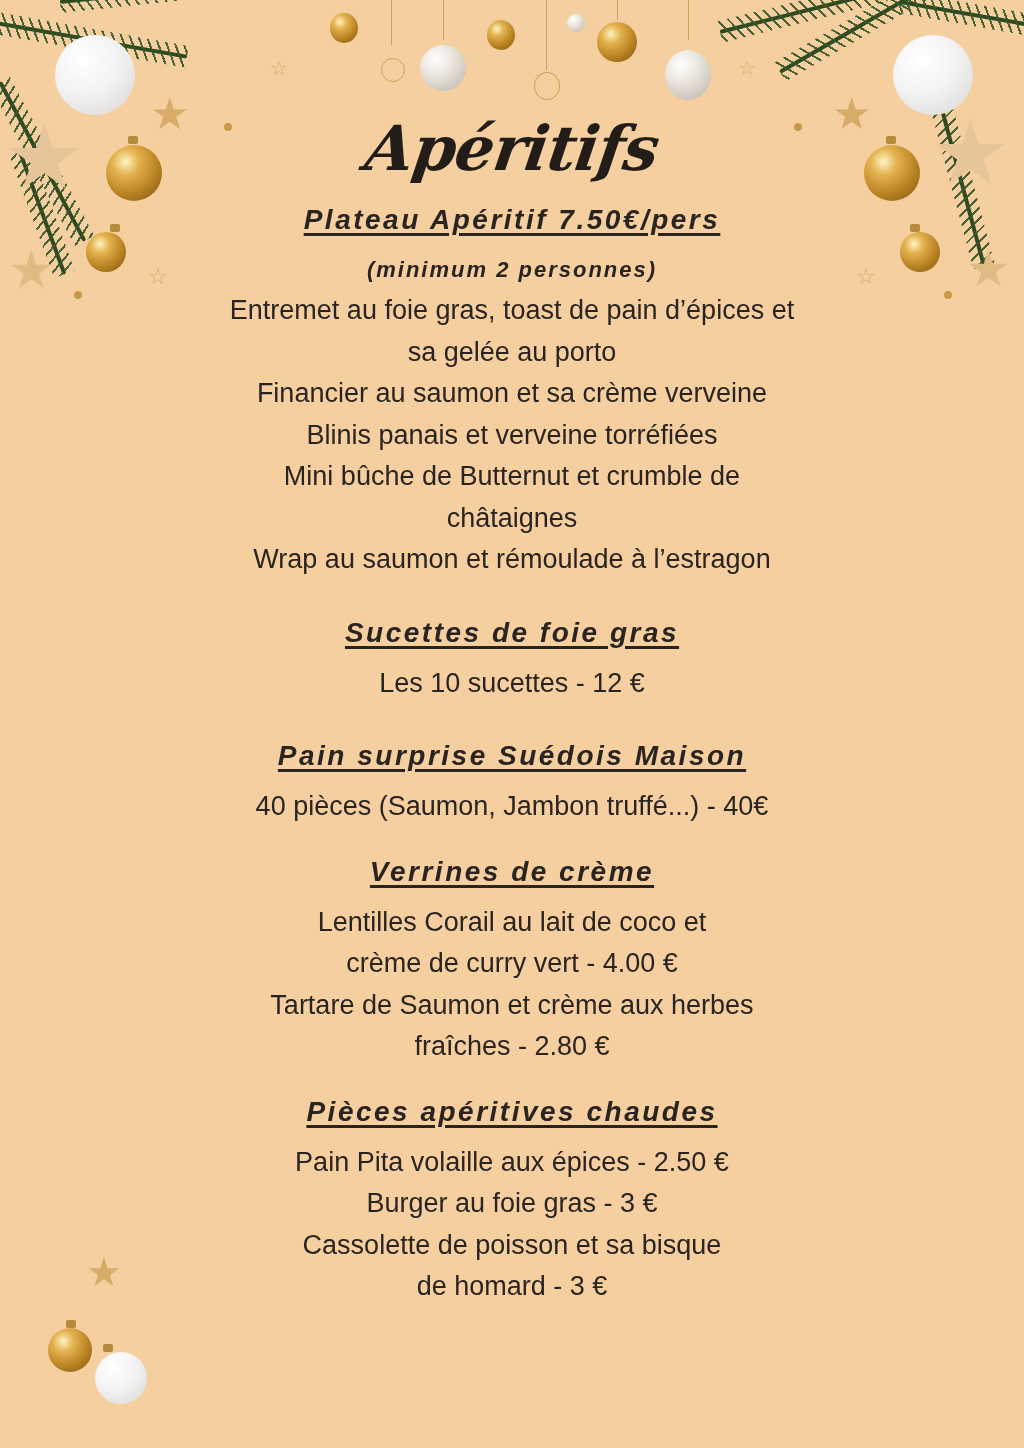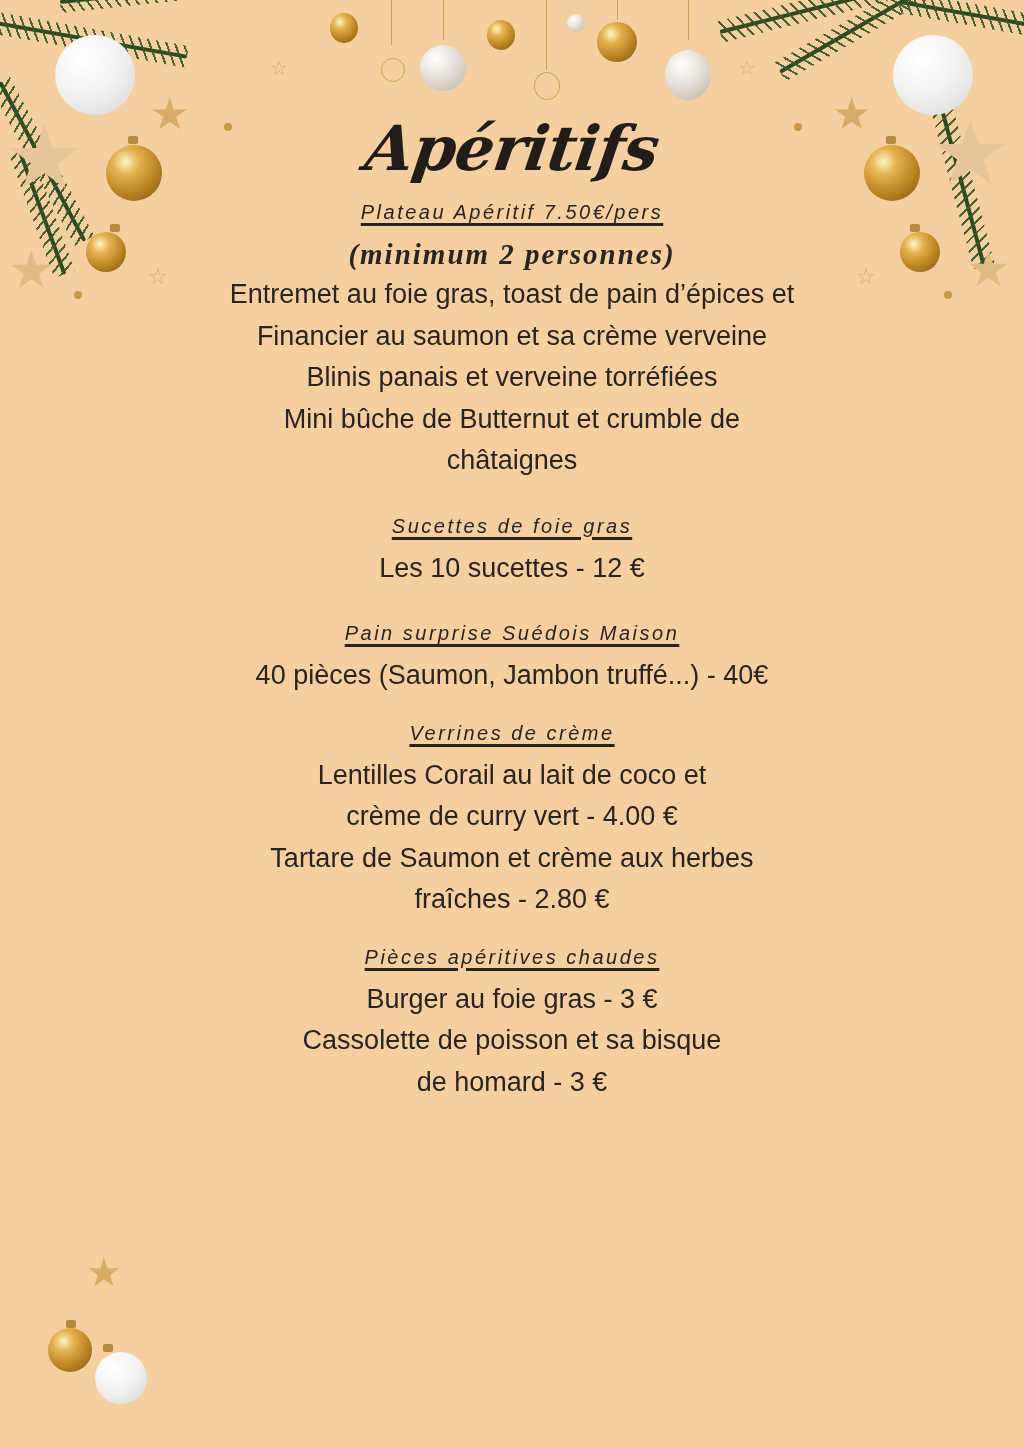--- a/index.html
+++ b/index.html
@@ -47,31 +47,30 @@
     font-size: 62px;
     line-height: 1;
     margin: 0 0 10px 0;
     letter-spacing: -1px;
     color: #231d1a;
     transform: skewX(-8deg);
     display: inline-block;
   }
   .sec-title {
     font-family: "Liberation Sans", "DejaVu Sans", sans-serif;
-    font-weight: normal; font-style: italic;
-    font-size: 20px; letter-spacing: 2.5px;
+    font-weight: bold; font-style: italic;
+    font-size: 28px; letter-spacing: 2.5px;
     text-decoration: underline; text-decoration-thickness: 3px; text-underline-offset: 4px;
-    margin: 0; line-height: 44px;
+    margin: 8px; line-height: 44px;
     color: #2a2420;
   }
   .sub-title {
     font-weight: bold; font-style: italic;
-    font-size: 29px; letter-spacing: 2px; line-height: 40px;
+    font-size: 22px; letter-spacing: 2px; line-height: 40px;
     margin: 0;
-    font-family: Liberation Serif, serif;
   }
   .line {
     font-size: 27px; line-height: 41.5px; margin: 0;
     color: #2a2420;
   }
   .section { margin: 0; }
   .gap-s { height: 14px; }
   .gap-m { height: 22px; }
 </style>
 </head>
@@ -155,24 +154,26 @@
   <div class="cap" style="left:103px;top:1344px;"></div>
 </div>
 
 <main class="content">
   <h1 class="script-title">Apéritifs</h1>
 
   <section class="section">
     <h2 class="sec-title">Plateau Apéritif 7.50€/pers</h2>
     <p class="sub-title">(minimum 2 personnes)</p>
     <p class="line">Entremet au foie gras, toast de pain d’épices et</p>
+    <p class="line">sa gelée au porto</p>
     <p class="line">Financier au saumon et sa crème verveine</p>
     <p class="line">Blinis panais et verveine torréfiées</p>
     <p class="line">Mini bûche de Butternut et crumble de</p>
     <p class="line">châtaignes</p>
+    <p class="line">Wrap au saumon et rémoulade à l’estragon</p>
   </section>
 
   <div class="gap-m"></div>
 
   <section class="section">
     <h2 class="sec-title">Sucettes de foie gras</h2>
     <p class="line">Les 10 sucettes - 12 €</p>
   </section>
 
   <div class="gap-m"></div>
@@ -189,17 +190,18 @@
     <p class="line">Lentilles Corail au lait de coco et</p>
     <p class="line">crème de curry vert - 4.00 €</p>
     <p class="line">Tartare de Saumon et crème aux herbes</p>
     <p class="line">fraîches - 2.80 €</p>
   </section>
 
   <div class="gap-s"></div>
 
   <section class="section">
     <h2 class="sec-title">Pièces apéritives chaudes</h2>
+    <p class="line">Pain Pita volaille aux épices - 2.50 €</p>
     <p class="line">Burger au foie gras - 3 €</p>
     <p class="line">Cassolette de poisson et sa bisque</p>
     <p class="line">de homard - 3 €</p>
   </section>
 </main>
 
 </body></html>

